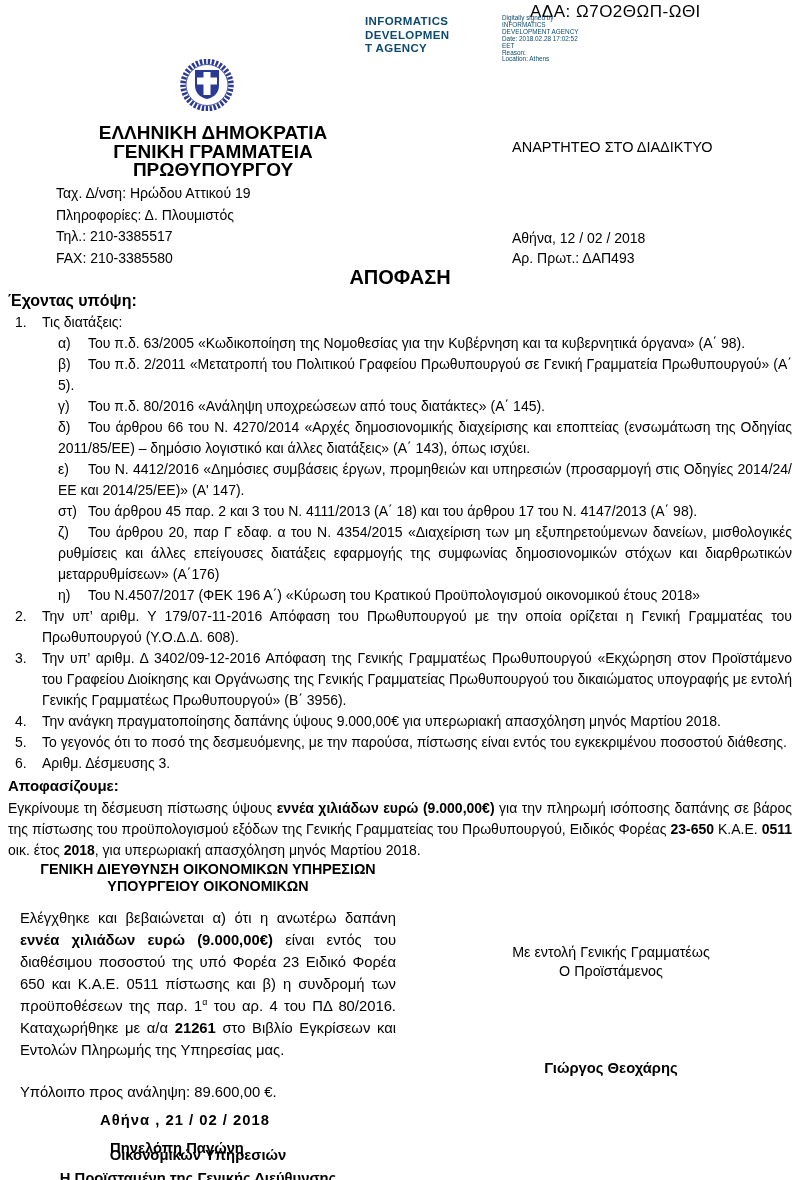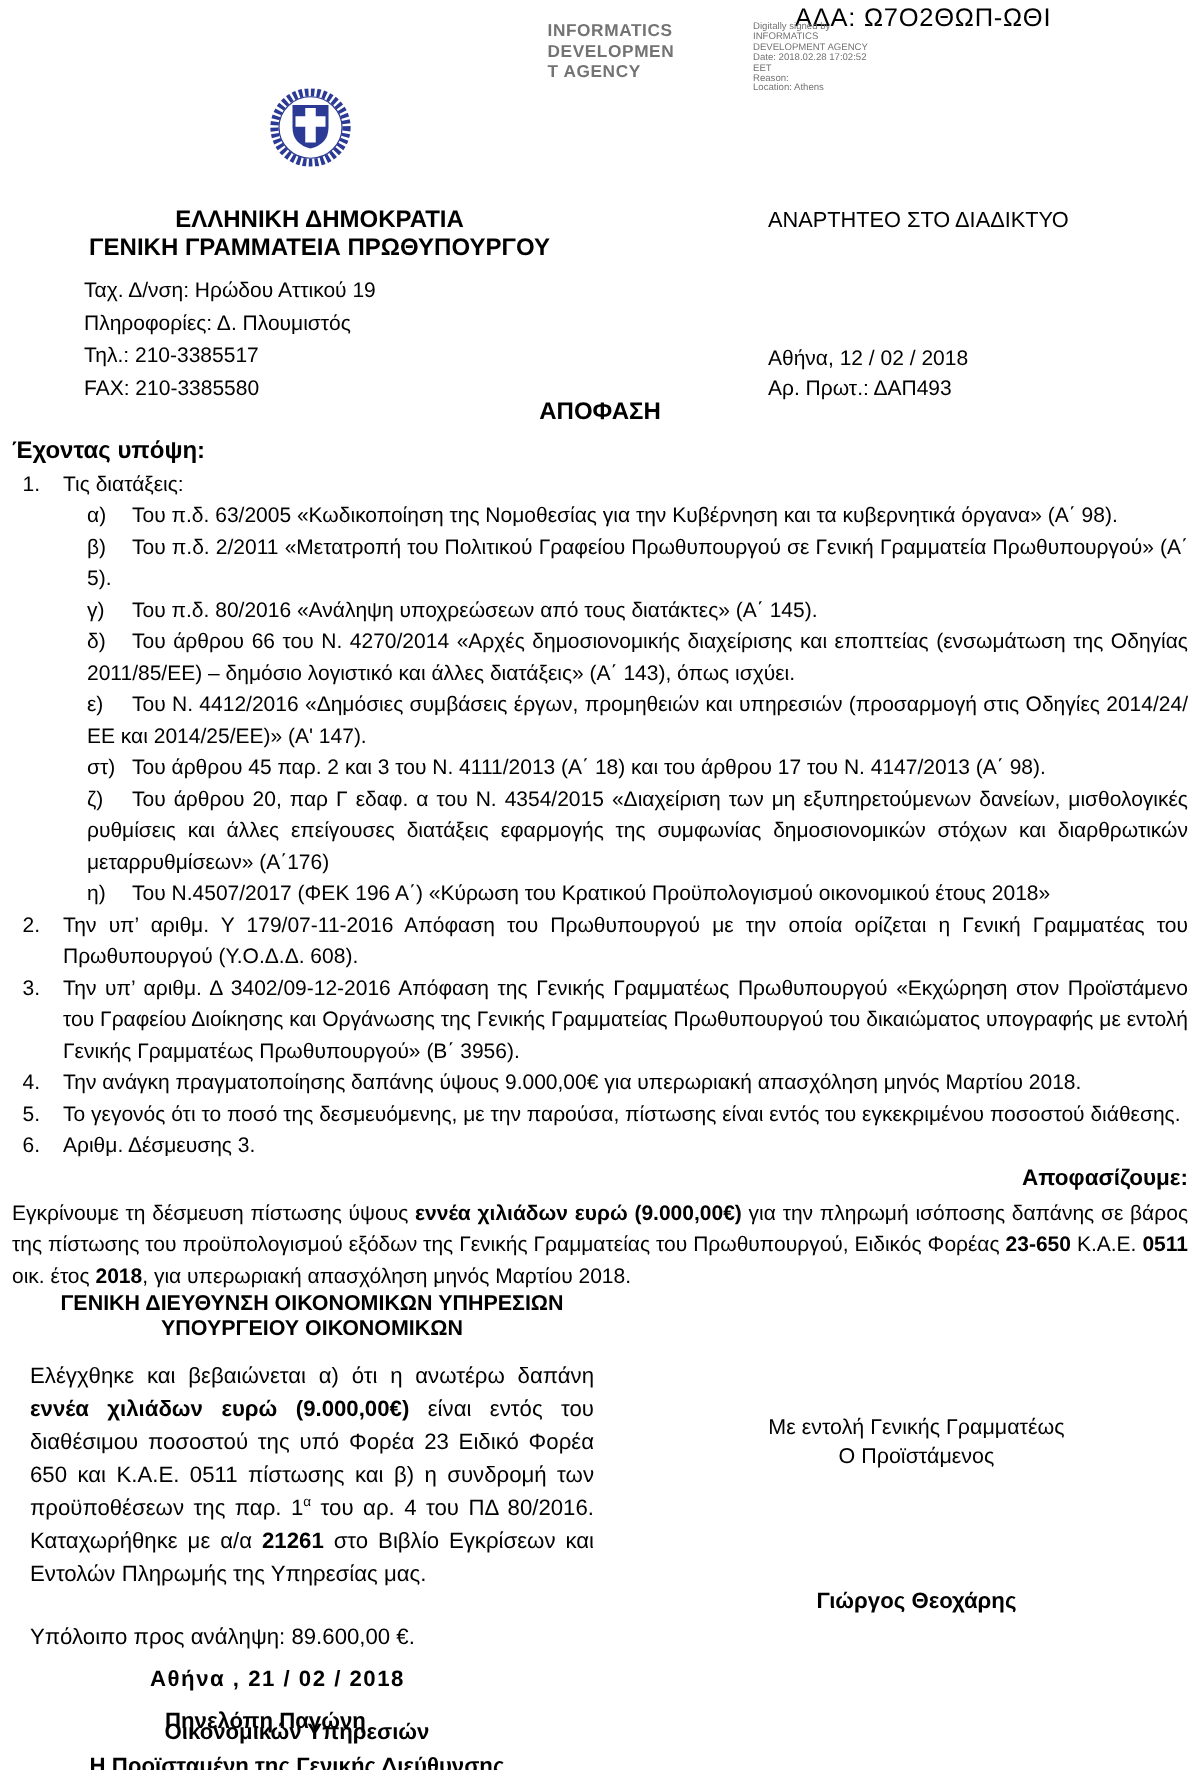--- a/index.html
+++ b/index.html
@@ -14,64 +14,64 @@
     overflow: hidden;
   }
   
   .ada {
     position: absolute; left: 530px; top: 2px;
     font-size: 17px; letter-spacing: 0.5px;
   }
   
   .stamp {
     position: absolute; left: 365px; top: 15px;
-    display: flex; gap: 9px; color: #737373;
+    display: flex; gap: 9px; color: #0c4a6e;
   }
   .stamp-big {
     width: 128px; font-weight: bold; font-size: 11.5px;
     line-height: 13.5px; letter-spacing: 0.4px; white-space: pre-line;
   }
   .stamp-small {
     font-size: 6.4px; line-height: 6.9px; white-space: pre-line;
   }
   
   .emblem { position: absolute; left: 180px; top: 59px; }
   
   .org-header {
     position: absolute; left: 37px; top: 124px; width: 352px;
-    text-align: center; font-weight: bold; font-size: 16px; line-height: 18.6px; margin-top: 14px;
+    text-align: center; font-weight: bold; font-size: 19px; line-height: 18.6px;
   }
   
   .contact {
     position: absolute; left: 56px; top: 183px;
     font-size: 14px; line-height: 21.5px;
   }
   
   .web-notice { position: absolute; left: 512px; top: 139px; font-size: 14.5px; }
   .date-block {
     position: absolute; left: 512px; top: 228px;
     font-weight: normal; font-size: 14px; line-height: 20px;
   }
   
   .decision-title {
     position: absolute; left: 0; top: 266px; width: 800px;
-    text-align: center; font-weight: bold; font-size: 16px;
+    text-align: center; font-weight: bold; font-size: 20px;
   }
   
   .body {
     position: absolute; left: 8px; top: 290px; width: 784px;
     font-size: 14px; line-height: 21px;
   }
   .preamble-heading { font-weight: bold; font-size: 16px; margin-bottom: 1px; }
   .item { position: relative; padding-left: 34px; text-align: justify; }
   .item .num { position: absolute; left: 7px; top: 0; }
   .sub { position: relative; padding-left: 50px; text-align: justify; }
   .sub .letter { display: inline-block; width: 30px; }
   .operative-heading {
-    text-align: right; font-weight: bold; font-size: 15px; margin-top: 1px;
+    text-align: left; font-weight: bold; font-size: 15px; margin-top: 1px;
   }
   .operative-par { text-align: justify; margin-top: 2px; }
   b { font-weight: bold; }
   
   .finance {
     position: absolute; left: 20px; top: 861px; width: 376px;
     font-size: 14.8px; line-height: 22px;
   }
   .finance-title { text-align: center; font-weight: bold; font-size: 14.3px; line-height: 16.5px; }
   .finance-par { text-align: justify; margin-top: 13px; }

